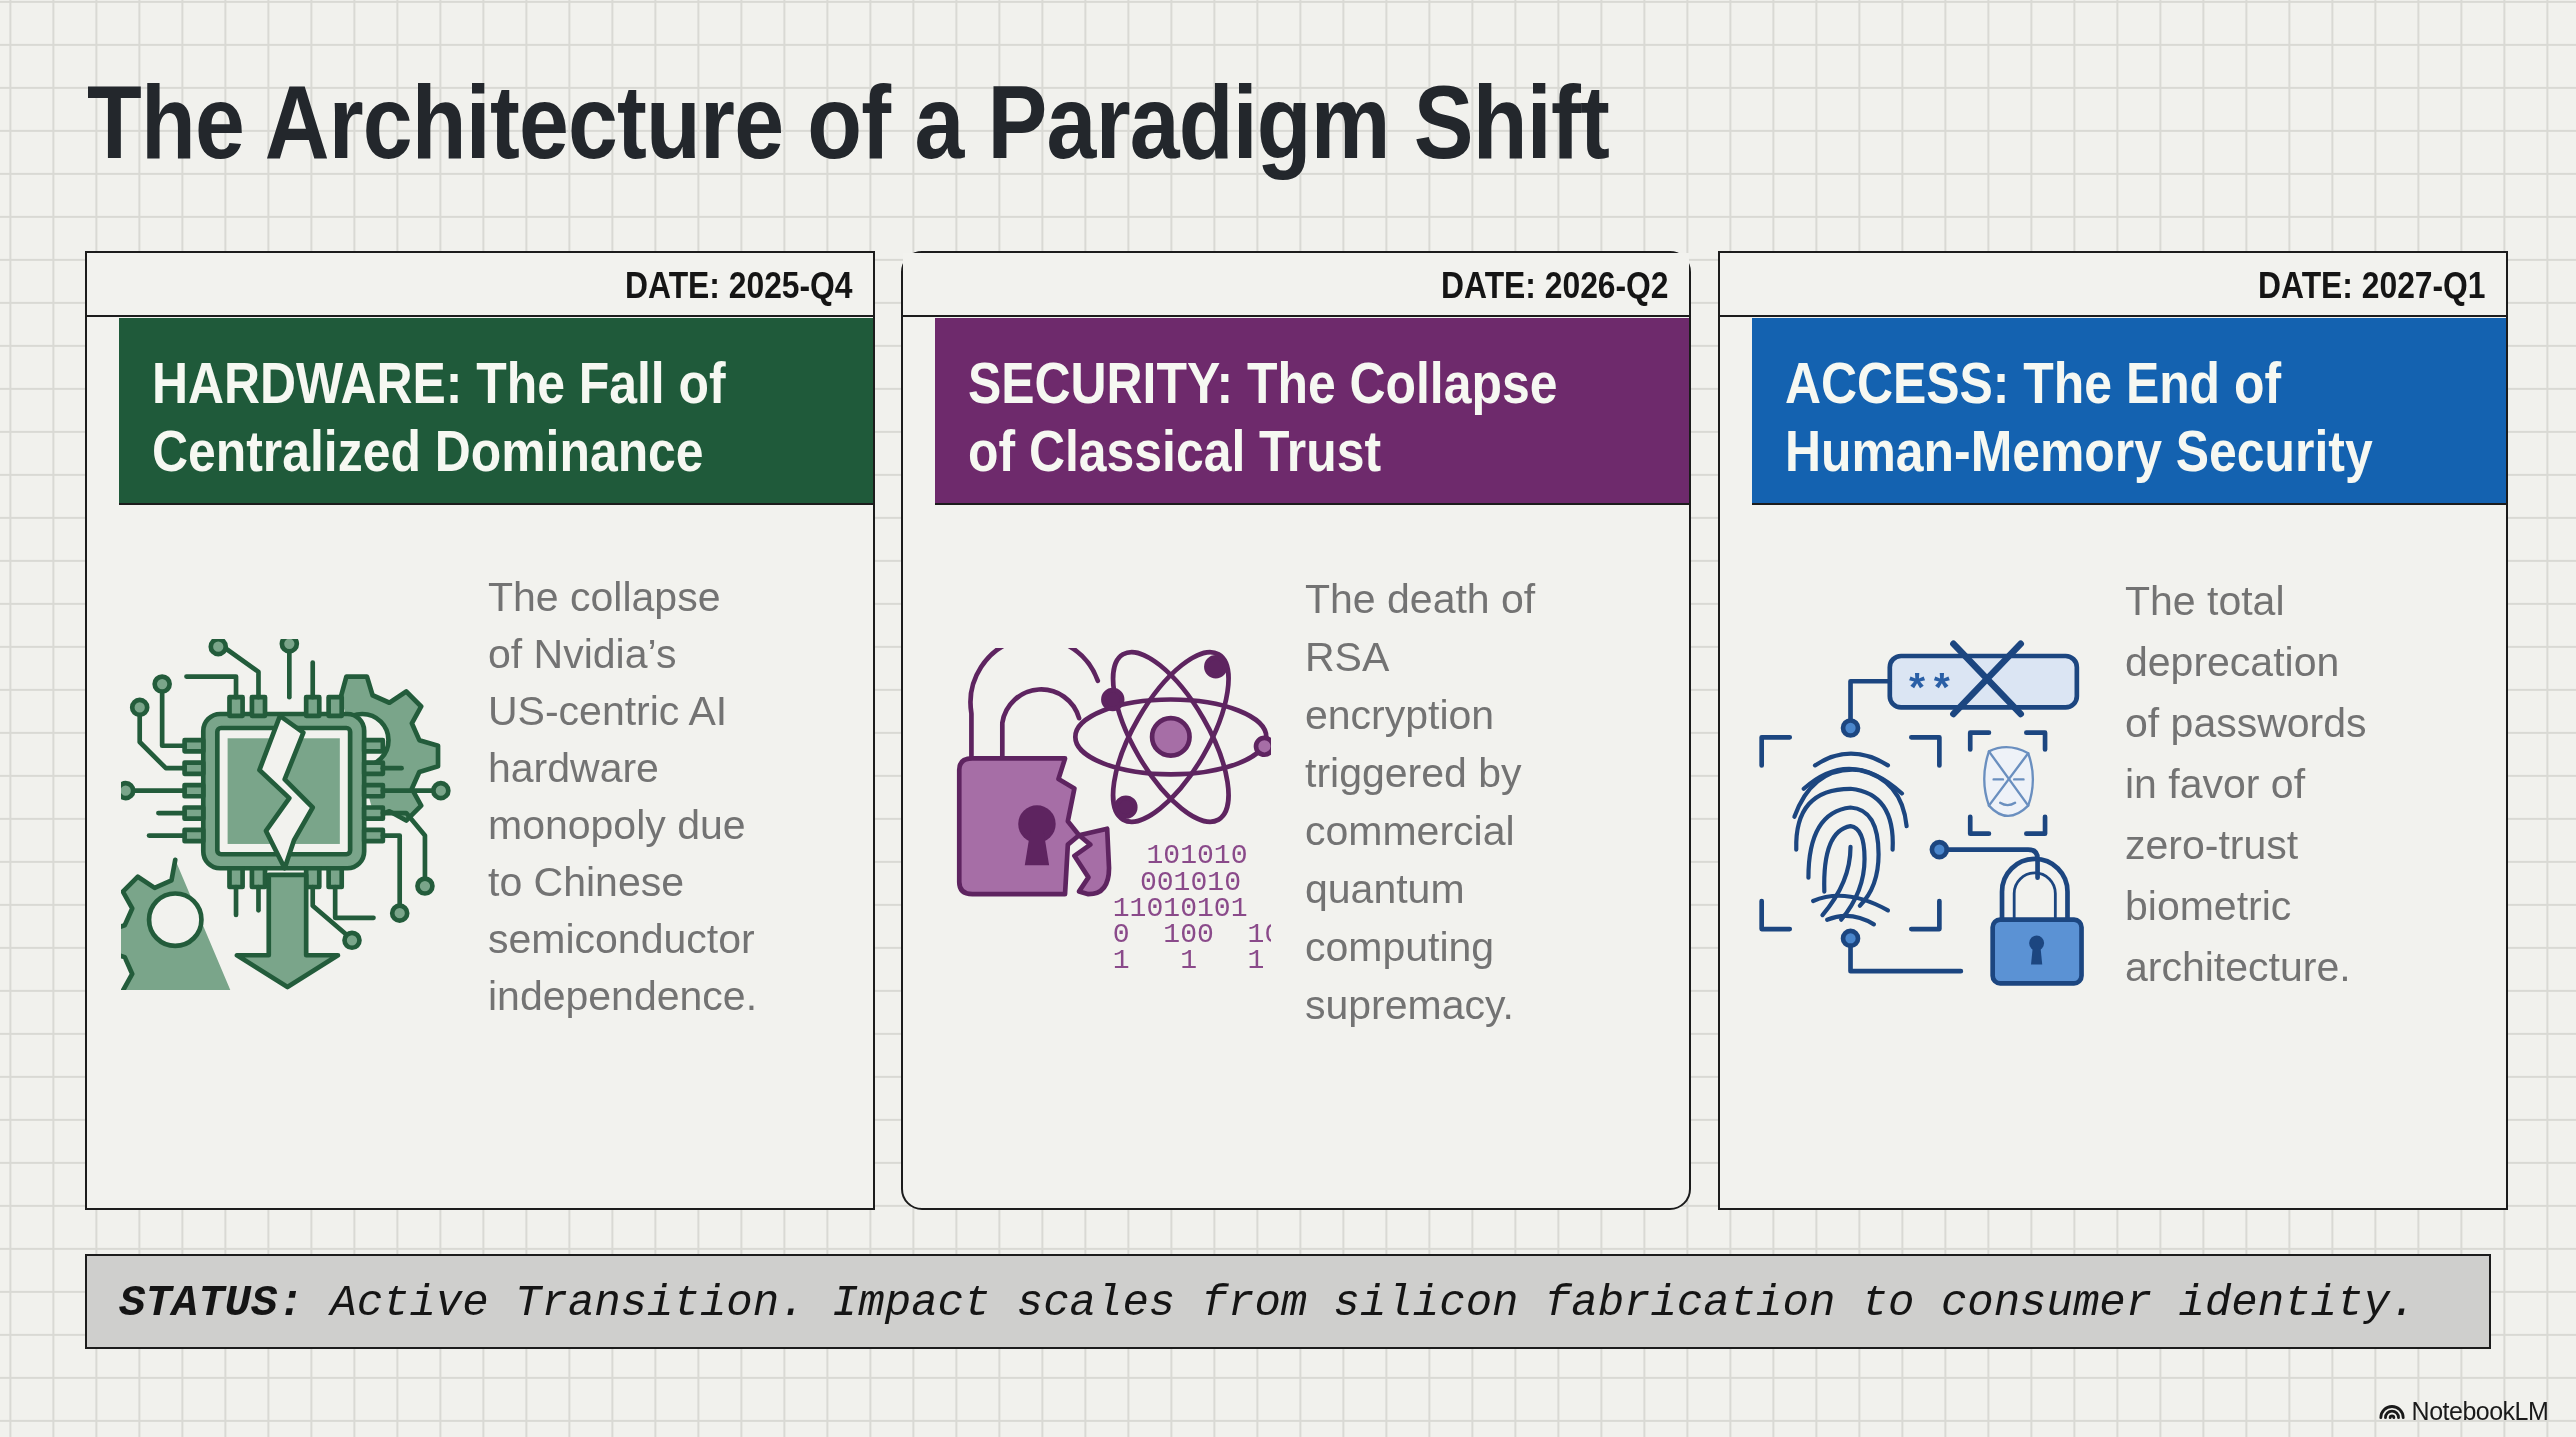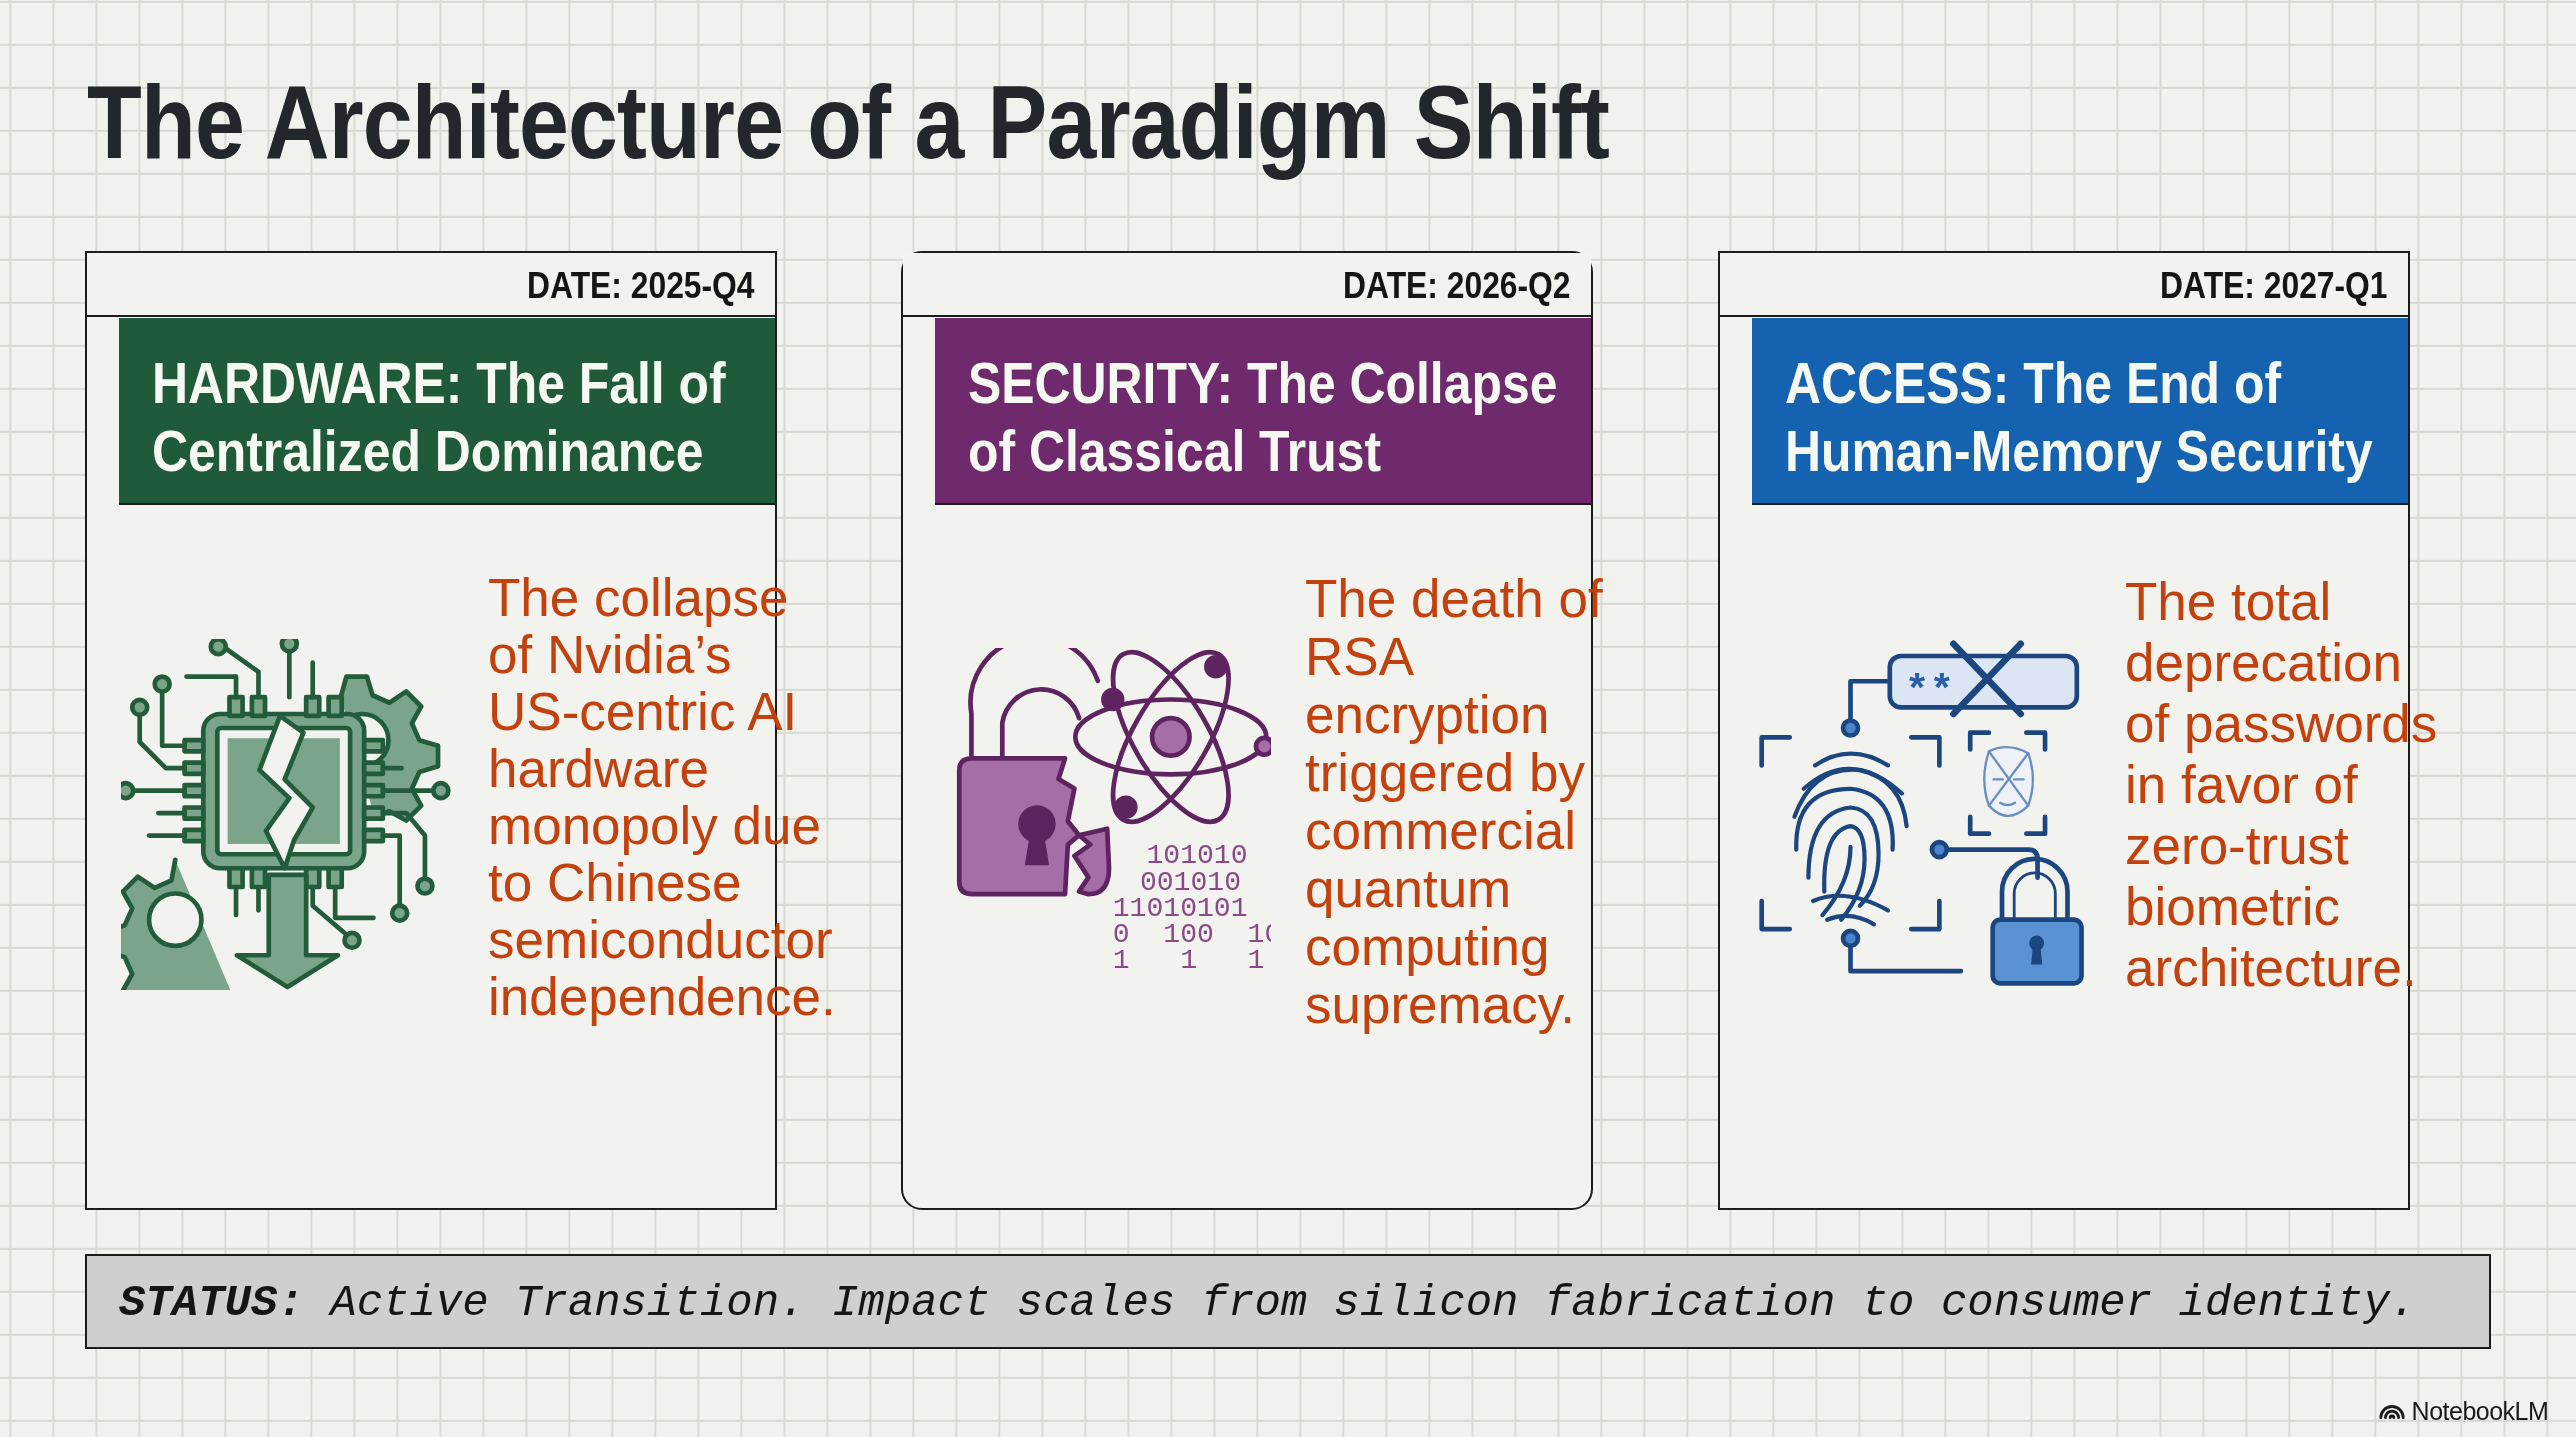--- a/index.html
+++ b/index.html
@@ -14,21 +14,21 @@
     font-family:"Liberation Sans", sans-serif;
   }
   .title {
     position:absolute; left:87px; top:67px;
     font-family:"Liberation Sans", sans-serif; font-weight:700;
     font-size:103px; line-height:112px; color:#23272c;
     letter-spacing:-0.9px; white-space:nowrap;
     transform-origin:left top; transform:scaleX(0.87);
   }
   .card {
-    position:absolute; top:251px; width:692px; height:959px;
+    position:absolute; top:251px; width:790px; height:959px;
     box-sizing:border-box; border:2.8px solid #1c1c1c; background:#f2f2ee;
   }
   .card .date-band {
     position:absolute; left:0; right:0; top:0; height:62px;
     border-bottom:2.8px solid #1c1c1c; background:#f2f2ee;
   }
   .card .date {
     position:absolute; right:20.6px; top:12px;
     font-family:"Liberation Sans", sans-serif; font-weight:700;
     font-size:37px; line-height:41px; color:#151515; white-space:nowrap;
@@ -41,21 +41,21 @@
   }
   .card .header-title {
     position:absolute; left:33px; top:31px; width:842px;
     font-family:"Liberation Sans", sans-serif; font-weight:700;
     font-size:58px; line-height:68px; color:#f6f8f2;
     transform-origin:left top; transform:scaleX(0.86);
   }
   .card .body-icon { position:absolute; }
   .card .body-text {
     position:absolute; font-family:"Liberation Sans", sans-serif;
-    font-size:53px; color:#c2410c;
+    font-size:41px; color:#737373;
   }
   .card .body-text span { display:block; white-space:nowrap; }
   .status {
     position:absolute; left:85px; top:1254px; width:2406px; height:95px;
     box-sizing:border-box; border:2.8px solid #1c1c1c; background:#cfcfcd;font-style:italic;
   }
   .status .txt {
     position:absolute; left:32px; top:22.5px;
     font-family:"Liberation Mono", monospace; font-size:44px; line-height:49px;
     color:#151515; white-space:nowrap;

